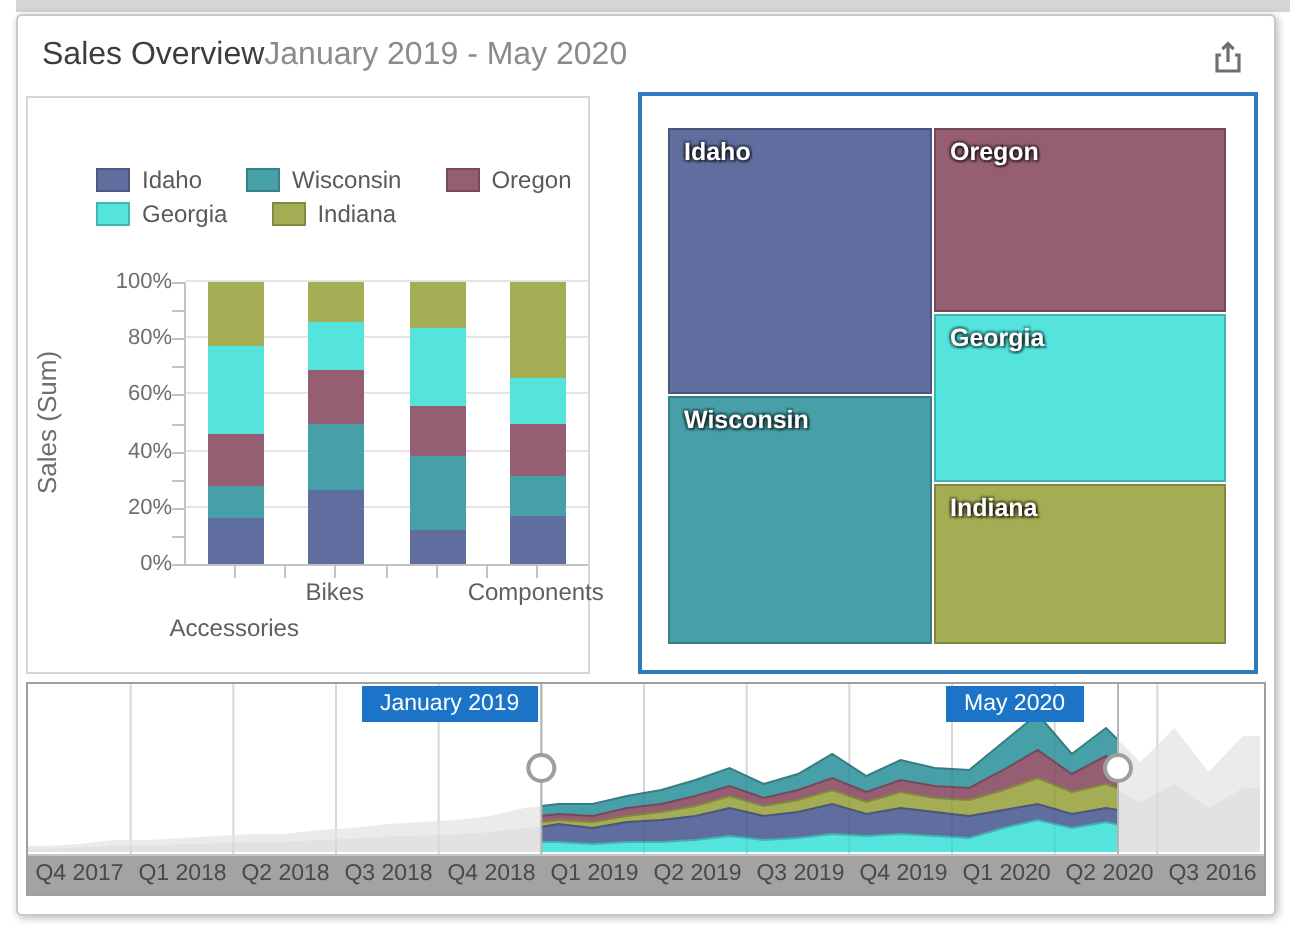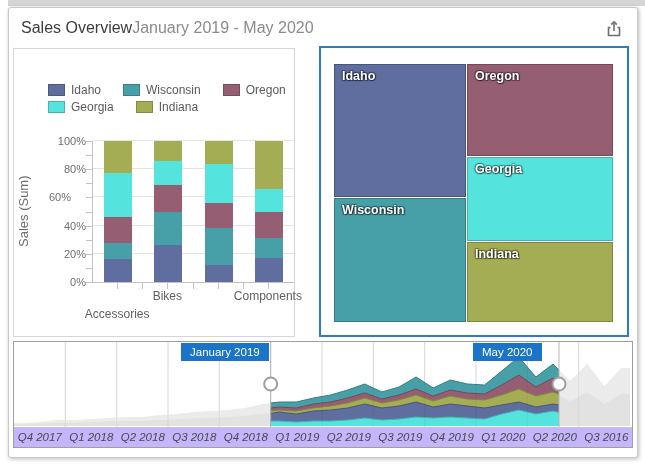--- a/index.html
+++ b/index.html
@@ -38,21 +38,21 @@
   .xlab{position:absolute;width:110px;text-align:center;font-size:12px;color:#5f5f5f;}
   
   .tree-wrap{position:absolute;left:13px;top:16px;right:13px;bottom:12px;display:flex;gap:1px;background:#fff;}
   .tree-col{display:flex;flex-direction:column;gap:1px;}
   .tile{position:relative;box-shadow:inset 0 0 0 1px rgba(0,0,0,.22);}
   .tile-label{position:absolute;left:8px;top:5px;font-size:12.5px;font-weight:bold;color:#fff;
               text-shadow:1px 1px 1px rgba(0,0,0,.55),-1px -1px 1px rgba(0,0,0,.35),
                           1px -1px 1px rgba(0,0,0,.35),-1px 1px 1px rgba(0,0,0,.35);}
   
   .tl-svg{position:absolute;left:0;top:0;}
-  .axis-row{position:absolute;left:0;right:0;top:85px;bottom:0;display:flex;border-top:1px solid #c6c6c6;background:#c4b5fd;font-style:italic;}
+  .axis-row{position:absolute;left:0;right:0;top:85px;bottom:0;display:flex;border-top:1px solid #c6c6c6;background:#a3a3a3;}
   .axis-cell{flex:1;text-align:center;font-size:11.5px;color:#4a4a4a;line-height:18px;white-space:nowrap;overflow:visible;}
   .marker{position:absolute;top:1px;background:#1b74c8;color:#fff;font-size:11.5px;padding:3px 9px;white-space:nowrap;}
   .marker.start{left:167px;}
   .marker.end{left:459px;}
 </style>
 </head>
 <body>
 
 <div id="stage">
   <div class="topstrip"></div>
@@ -133,21 +133,21 @@
               <div class="seg" style="height: 23.97px; background: rgb(95, 110, 158);"></div>
               <div class="seg" style="height: 19.74px; background: rgb(71, 160, 168);"></div>
               <div class="seg" style="height: 26.79px; background: rgb(150, 94, 115);"></div>
               <div class="seg" style="height: 22.56px; background: rgb(84, 228, 221);"></div>
               <div class="seg" style="height: 47.94px; background: rgb(164, 173, 83);"></div>
             </div>
           </div>
           <div class="ylab" style="top: 227px;">0%</div>
           <div class="ylab" style="top: 198.8px;">20%</div>
           <div class="ylab" style="top: 170.6px;">40%</div>
-          <div class="ylab" style="top: 142.4px; text-align: center;">60%</div>
+          <div class="ylab" style="top: 142.4px;">60%</div>
           <div class="ylab" style="top: 114.2px;">80%</div>
           <div class="ylab" style="top: 86px;">100%</div>
           <div class="ytick" style="top: 233px;"></div>
           <div class="ytick" style="top: 218.9px;"></div>
           <div class="ytick" style="top: 204.8px;"></div>
           <div class="ytick" style="top: 190.7px;"></div>
           <div class="ytick" style="top: 176.6px;"></div>
           <div class="ytick" style="top: 162.5px;"></div>
           <div class="ytick" style="top: 148.4px;"></div>
           <div class="ytick" style="top: 134.3px;"></div>

